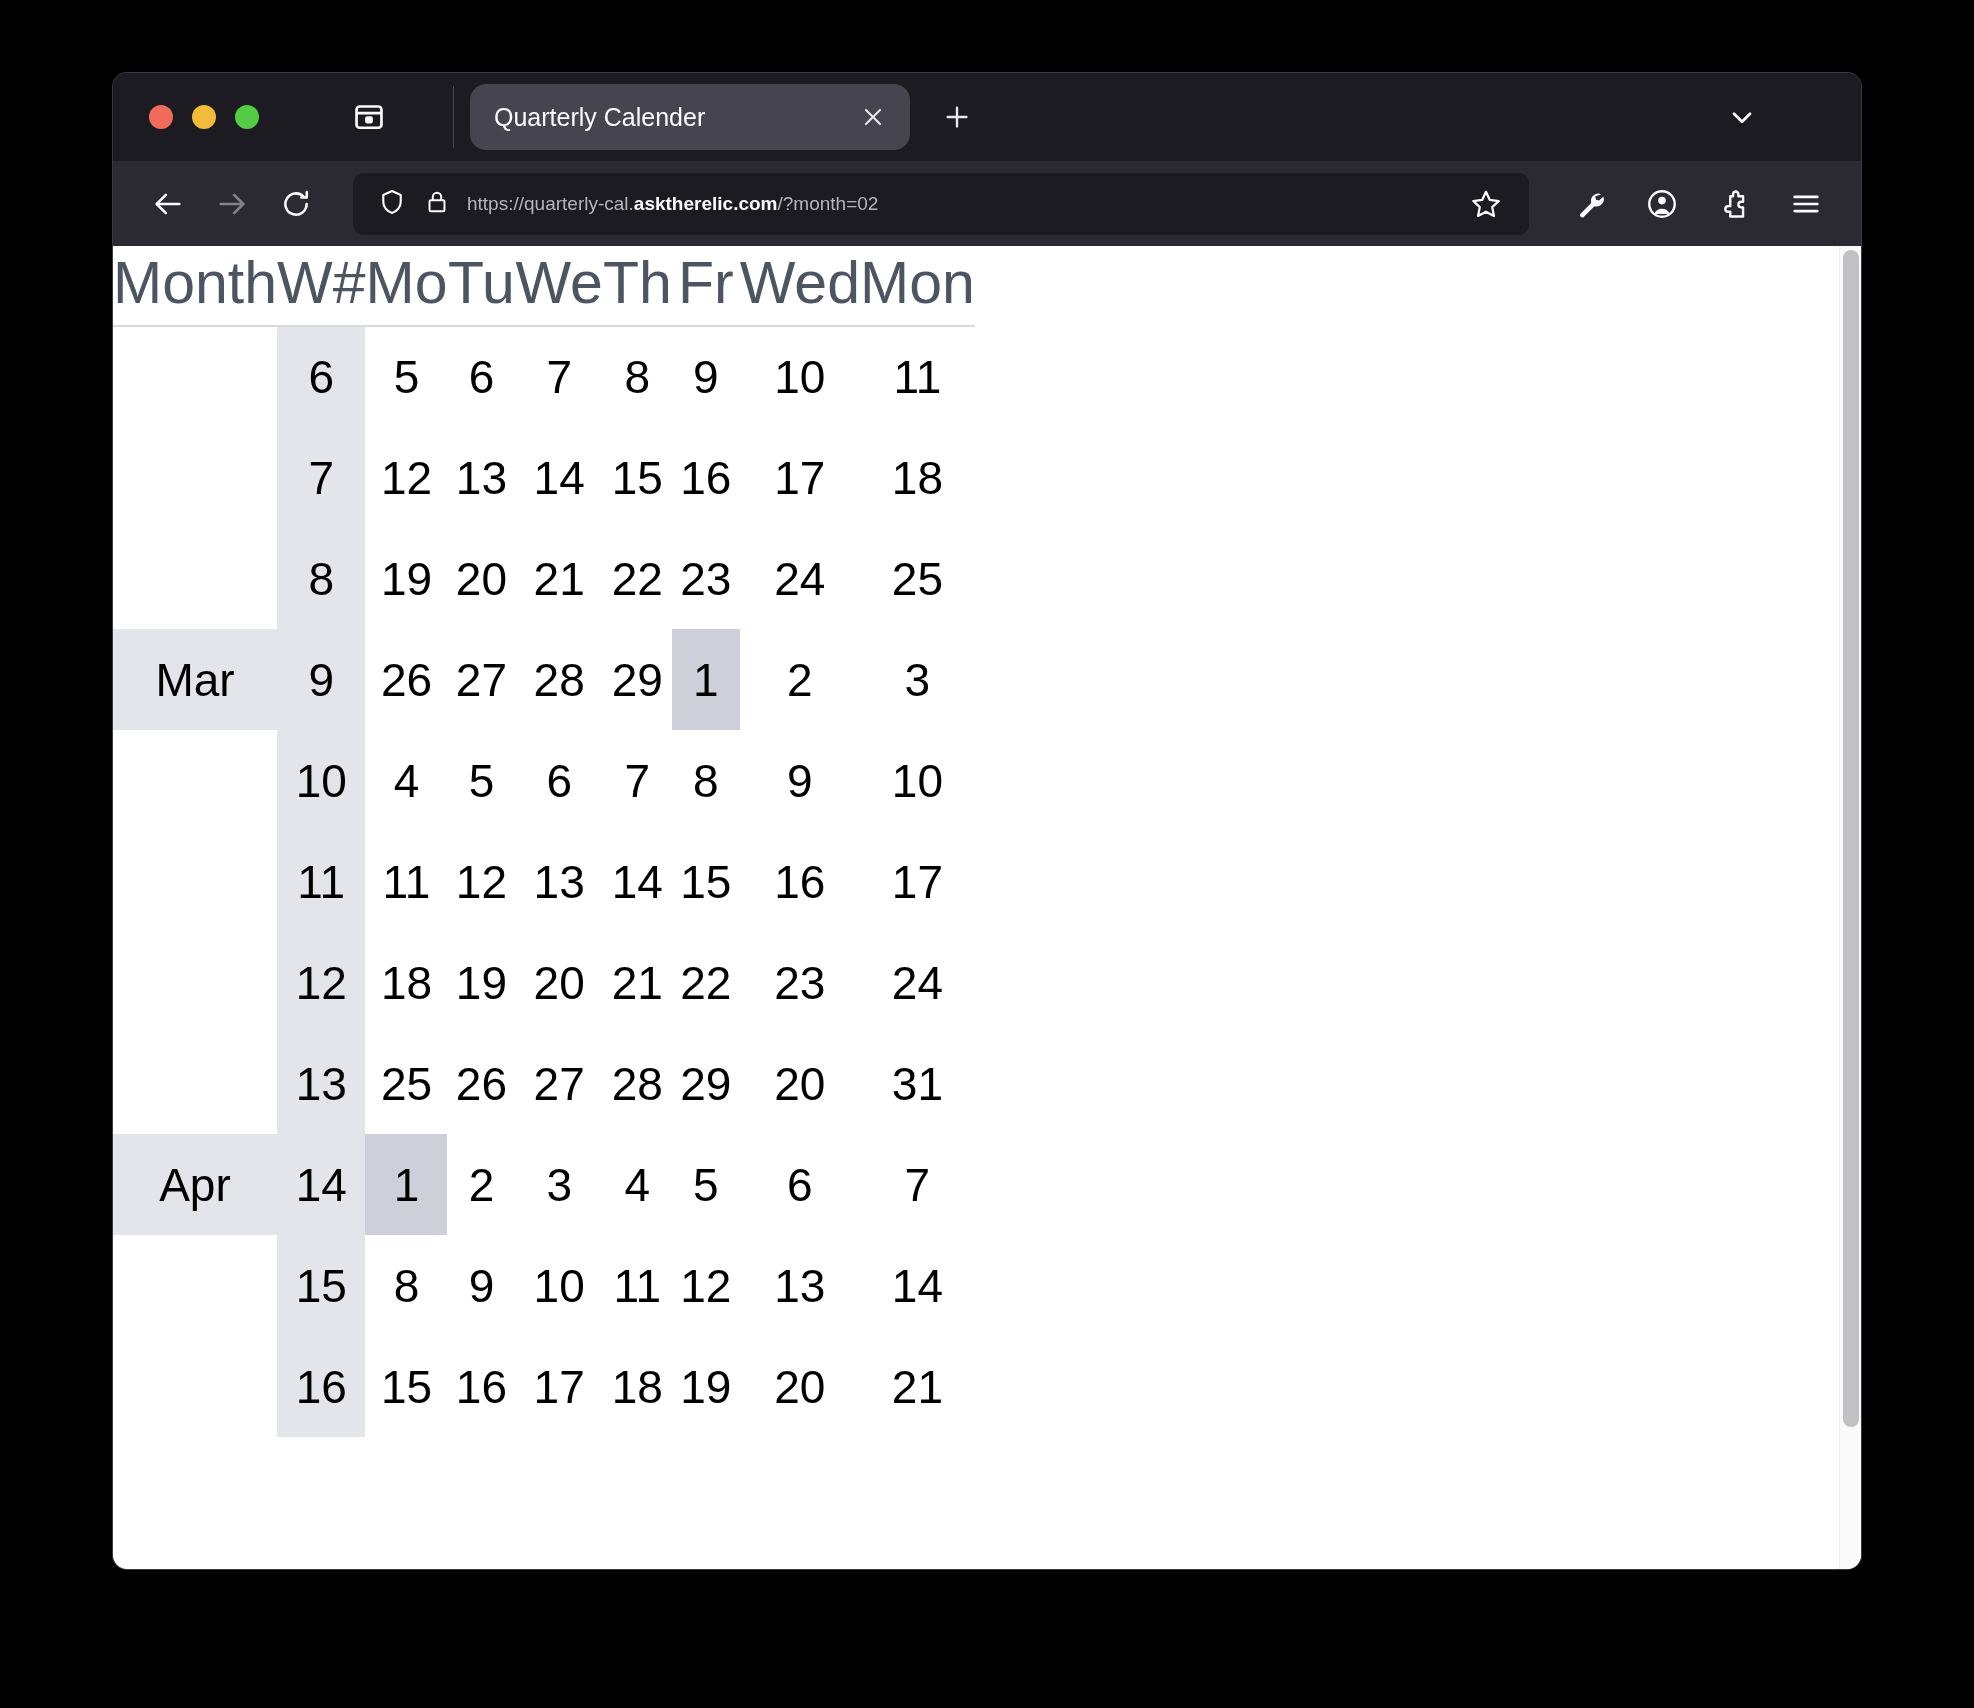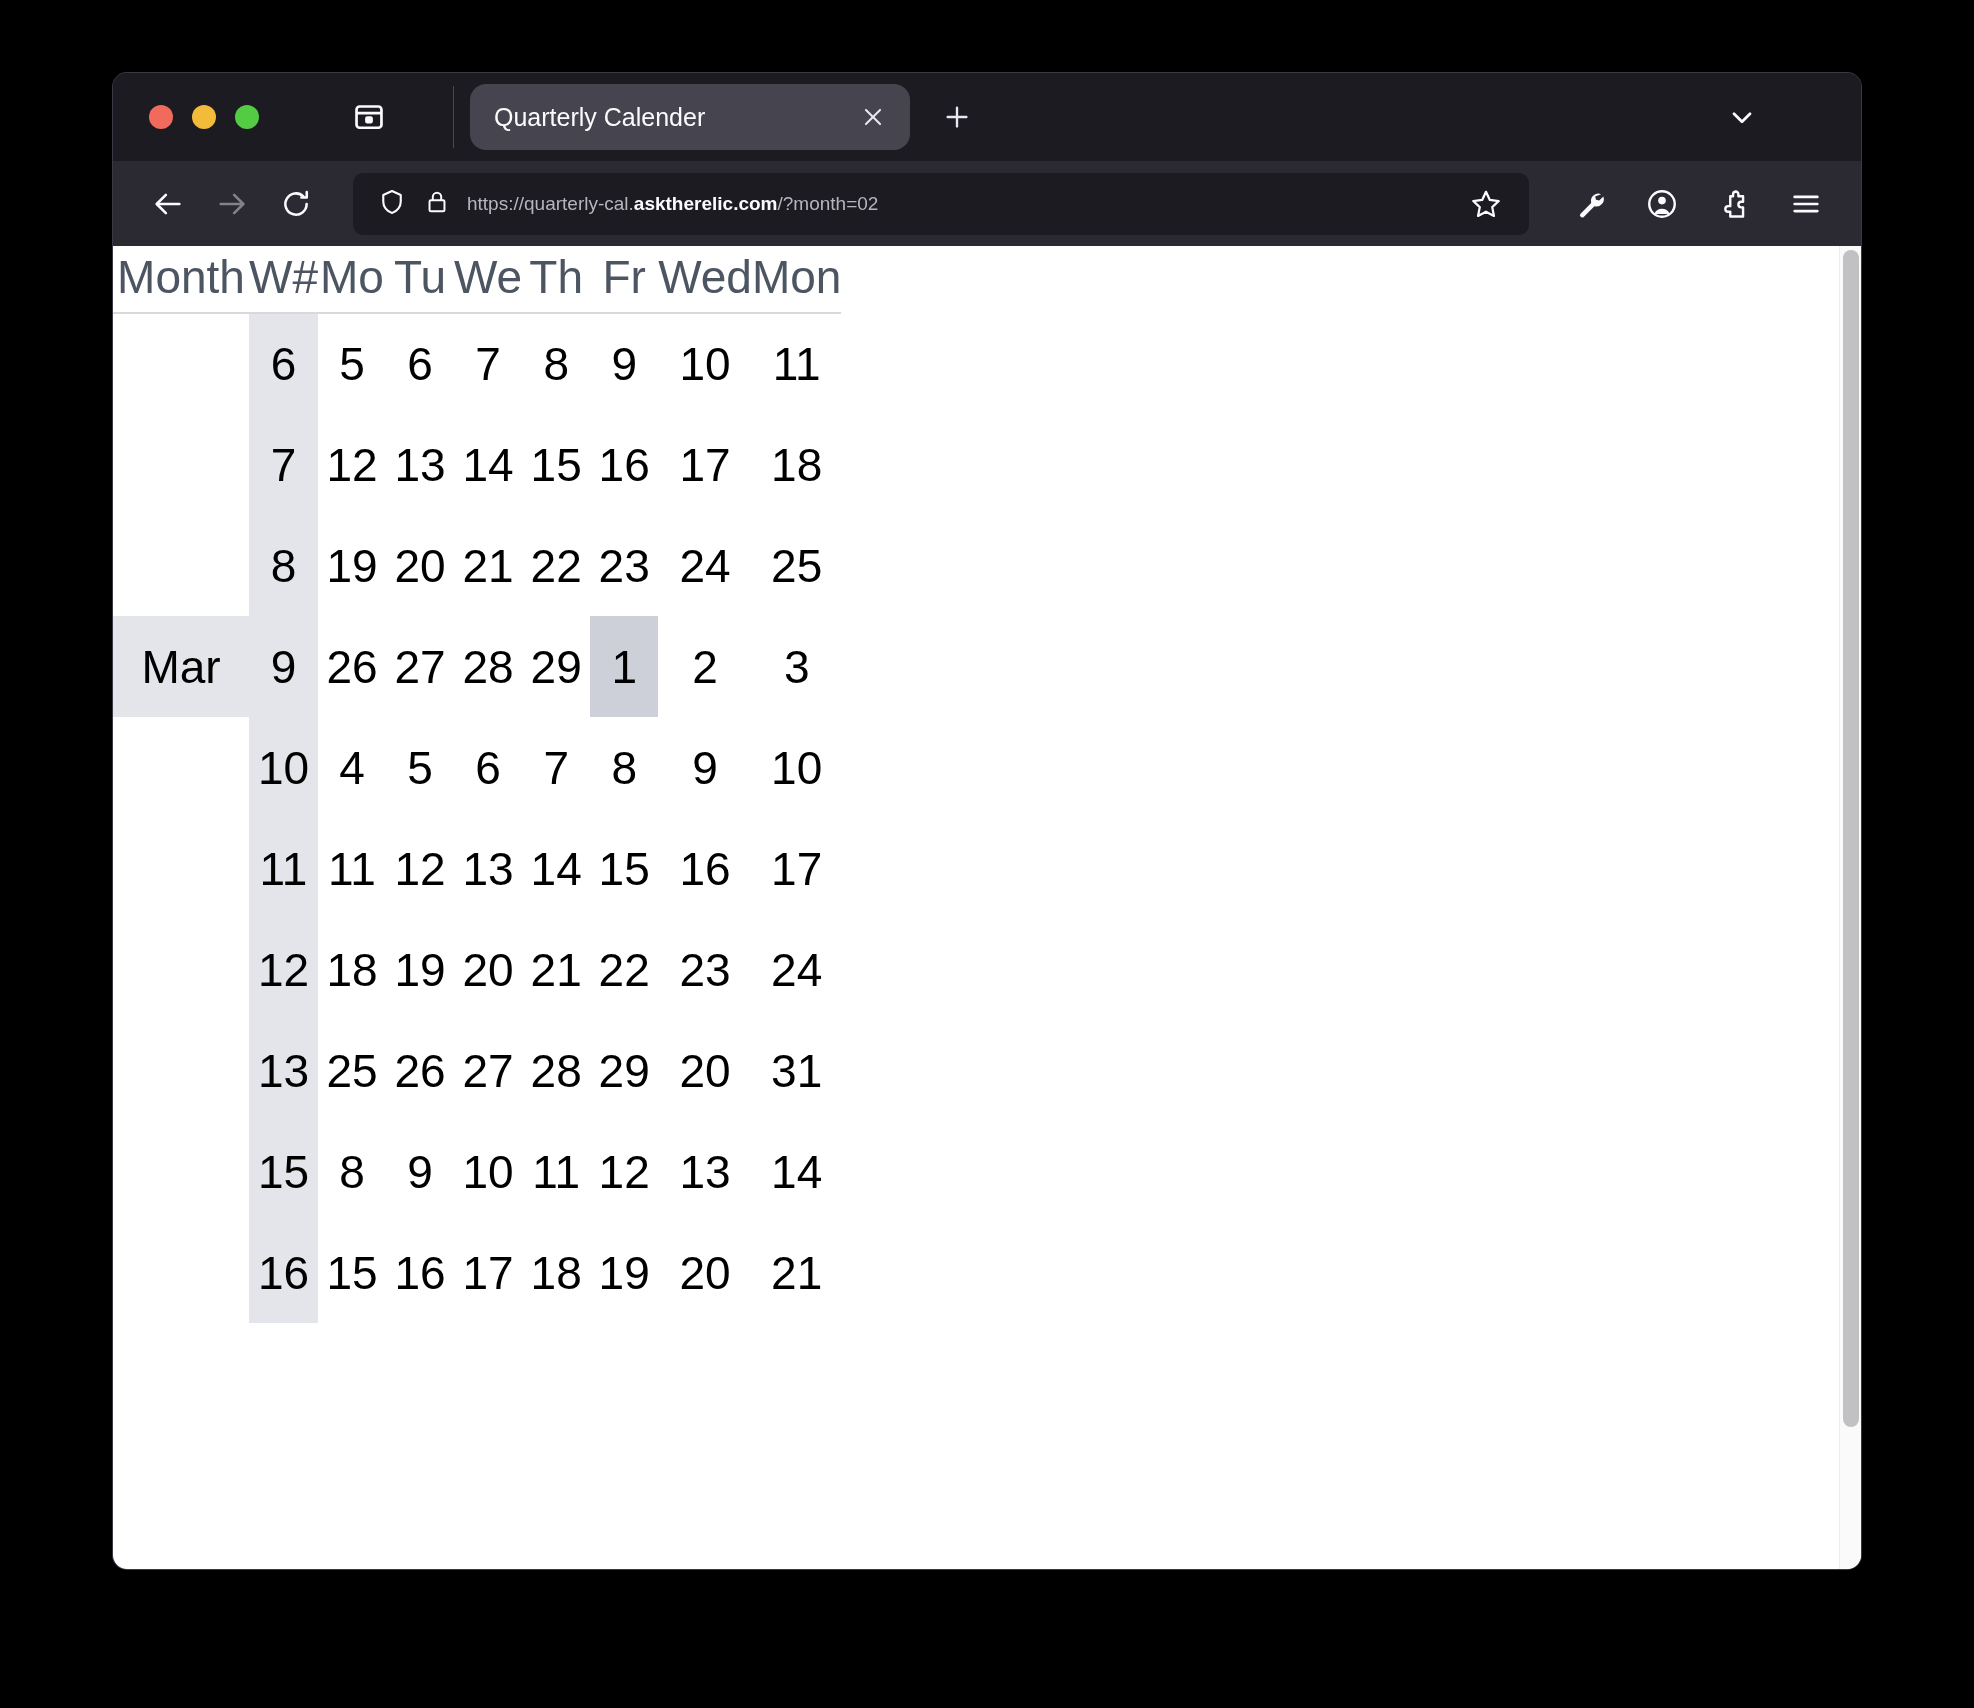--- a/index.html
+++ b/index.html
@@ -149,21 +149,21 @@
   #calendar-table {
     border-collapse: collapse;
     margin-left: 0;
     font-size: 46px;
     color: #000000;
     line-height: 1;
   }
   #calendar-table th {
     font-weight: 400;
     color: #4d5562;
-    font-size: 46px;
+    font-size: 59px;
     text-align: center;
     padding: 8px 0 12px 0;
     border-bottom: 2px solid #d8d8dd;
     white-space: nowrap;
   }
   #calendar-table td {
     text-align: center;
     padding: 0;
     height: 101px;
     vertical-align: middle;
@@ -414,20 +414,31 @@
             <td class="col-week week-cell">13</td>
             <td class="col-day day-cell">25</td>
             <td class="col-day day-cell">26</td>
             <td class="col-day day-cell">27</td>
             <td class="col-day day-cell">28</td>
             <td class="col-day day-cell">29</td>
             <td class="col-day day-cell">20</td>
             <td class="col-day day-cell">31</td>
           </tr>
           <tr>
+            <td class="col-month month-cell has-month">Apr</td>
+            <td class="col-week week-cell">14</td>
+            <td class="col-day day-cell first-of-month">1</td>
+            <td class="col-day day-cell">2</td>
+            <td class="col-day day-cell">3</td>
+            <td class="col-day day-cell">4</td>
+            <td class="col-day day-cell">5</td>
+            <td class="col-day day-cell">6</td>
+            <td class="col-day day-cell">7</td>
+          </tr>
+          <tr>
             <td class="col-month month-cell"></td>
             <td class="col-week week-cell">15</td>
             <td class="col-day day-cell">8</td>
             <td class="col-day day-cell">9</td>
             <td class="col-day day-cell">10</td>
             <td class="col-day day-cell">11</td>
             <td class="col-day day-cell">12</td>
             <td class="col-day day-cell">13</td>
             <td class="col-day day-cell">14</td>
           </tr>

